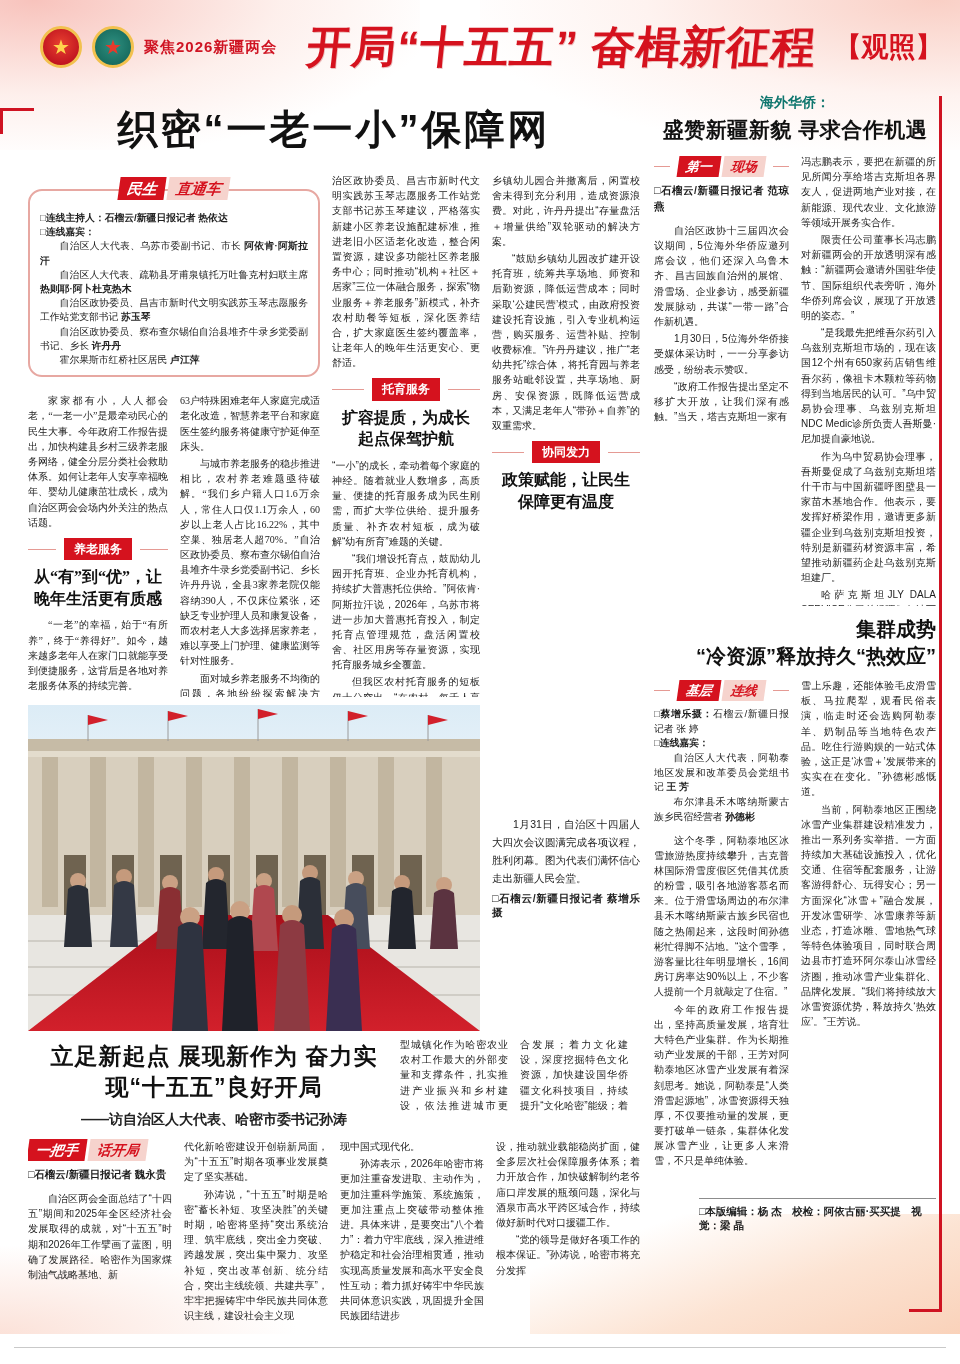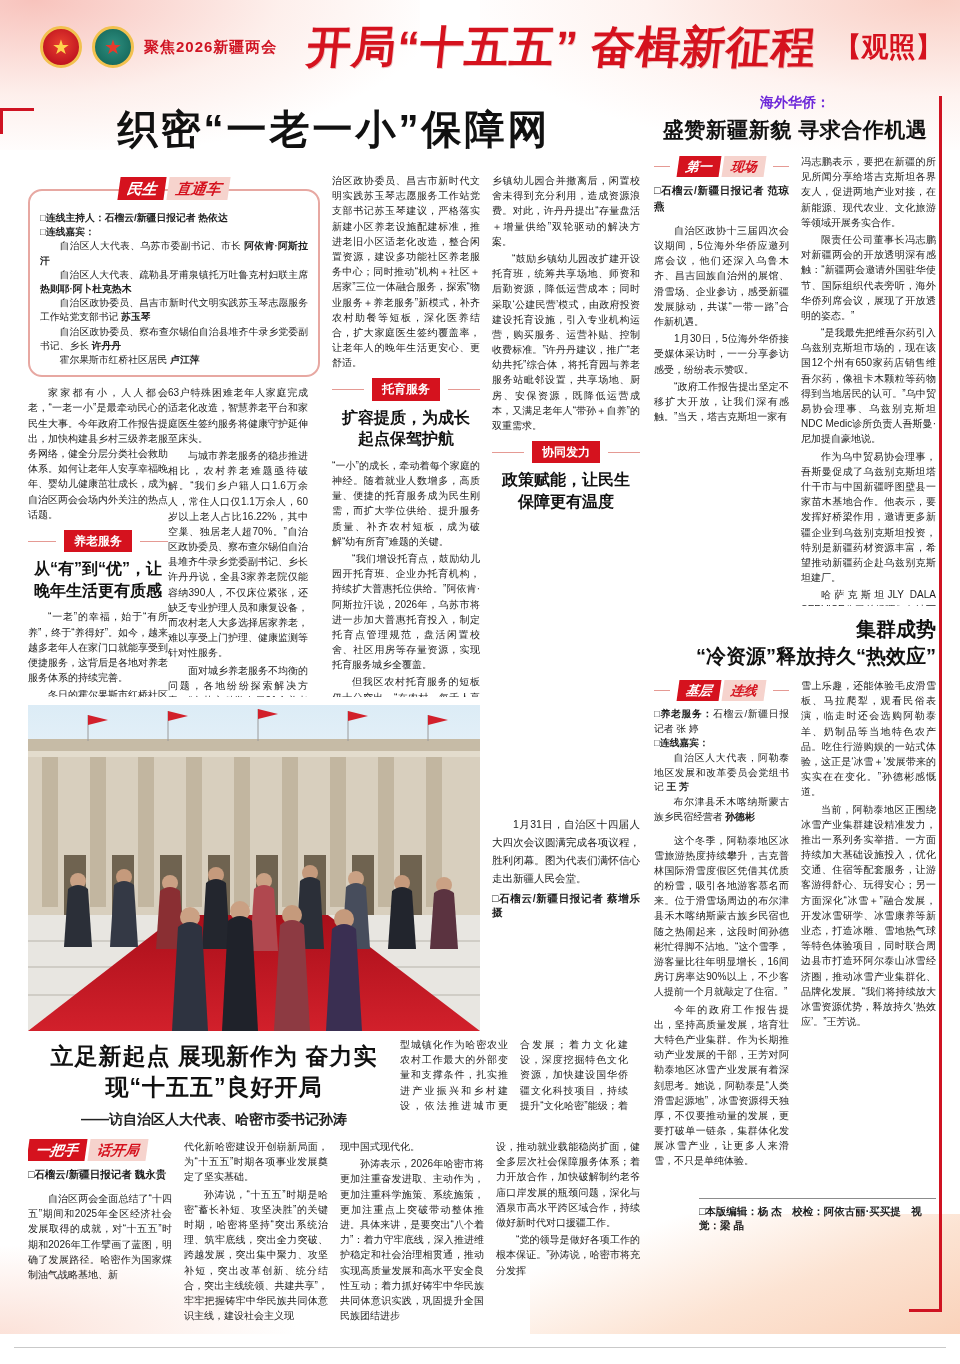--- a/index.html
+++ b/index.html
@@ -65,21 +65,21 @@
   .main-body { display:flex; gap:12px; height:524px; }
   .duo { width:292px; flex:0 0 auto; display:flex; flex-direction:column; }
   .minsheng-box { position:relative; border:2px solid #e7a8a2; border-radius:14px;
     padding:20px 10px 8px; margin-top:16px; }
   .minsheng-box .box-badge { position:absolute; top:-14px; left:50%; transform:translateX(-50%); font-size:15px; }
   .box-lines { font-size:9.8px; line-height:1.45; text-align:justify; }
   .box-lines .host { font-weight:900; }
   .box-lines .label { font-weight:900; }
   .guest { text-indent:2em; }
   .guest b { font-weight:900; }
-  .duo-cols { display:flex; margin-top:8px; flex:1; overflow:hidden; }
+  .duo-cols { display:flex; gap:12px; margin-top:16px; flex:1; overflow:hidden;font-family:Liberation Serif, serif; }
   .duo-cols .col { width:140px; }
   .ccol { width:148px; flex:0 0 auto; }
 
   
   .photo-band { display:flex; gap:12px; height:326px; margin:8px 0 6px; }
   .photo-wrap { width:452px; flex:0 0 auto; background:#dfe8ee; }
   .caption-col { width:148px; flex:0 0 auto; display:flex; flex-direction:column; justify-content:center; }
   .caption { font-size:10.5px; line-height:1.7; text-align:justify; text-indent:2em; }
   .credit { font-size:10.5px; font-weight:900; margin-top:4px; text-align:justify; }
 
@@ -89,21 +89,21 @@
   .st-head { width:372px; flex:0 0 auto; text-align:center; padding-top:4px; }
   .st-head h2 { font-size:23px; font-weight:900; letter-spacing:1px; color:#111; }
   .st-sub { font-size:14px; font-weight:900; margin-top:8px; }
   .st-topcols { flex:1; display:flex; gap:12px; height:74px; overflow:hidden; }
   .st-topcols .col { width:108px; }
   .st-body { display:flex; gap:12px; height:212px; margin-top:10px; }
   .st-body .col { width:144px; }
   .byline { font-weight:900; font-size:10.5px; margin:6px 0 8px; }
 
   
-  .kicker { text-align:center; font-size:14px; font-weight:900; color:#6d28d9; }
+  .kicker { text-align:center; font-size:14px; font-weight:900; color:#0f766e; }
   .ov-headline { text-align:center; font-size:21px; font-weight:900; letter-spacing:0.5px; margin:4px 0 10px; color:#111; }
   .two-cols { display:flex; gap:12px; }
   .two-cols .col { width:135px; }
   .overseas .two-cols { height:452px; }
   .cl-headline { text-align:right; font-size:20px; font-weight:900; line-height:1.35; margin:10px 0 8px; color:#111; white-space:pre-line; }
   .cluster .two-cols { height:512px; }
   .conn-lines { font-size:9.8px; line-height:1.5; margin:6px 0 8px; }
   .conn-lines .label { font-weight:900; }
   .conn-lines .guest b { font-weight:900; }
   .editor-line { border-top:1px solid #8c8c8c; margin-top:8px; padding-top:6px;
@@ -429,21 +429,21 @@
 “冷资源”释放持久“热效应”</div>
       <div class="two-cols bodytext">
         <div class="col">
           <div class="badge-line" style="margin-top:2px">
             <span class="combo-badge" style="font-size:13px">
               <span class="b-left">基层</span>
               <span class="b-right">连线</span>
             </span>
           </div>
           <div class="conn-lines">
-            <div><span class="label">□养老服务：</span><span>石榴云/新疆日报记者 张 婷</span></div>
+            <div><span class="label">□蔡增乐摄：</span><span>石榴云/新疆日报记者 张 婷</span></div>
             <div class="label">□连线嘉宾：</div>
             <div>
 
                 <div class="guest"><span>自治区人大代表，阿勒泰地区发展和改革委员会党组书记 </span><b>王 芳</b></div>
 
                 <div class="guest"><span>布尔津县禾木喀纳斯蒙古族乡民宿经营者 </span><b>孙德彬</b></div>
               </div>
           </div>
           <div>
               <p class="para">这个冬季，阿勒泰地区冰雪旅游热度持续攀升，吉克普林国际滑雪度假区凭借其优质的粉雪，吸引各地游客慕名而来。位于滑雪场周边的布尔津县禾木喀纳斯蒙古族乡民宿也随之热闹起来，这段时间孙德彬忙得脚不沾地。“这个雪季，游客量比往年明显增长，16间房订房率达90%以上，不少客人提前一个月就敲定了住宿。”</p>

